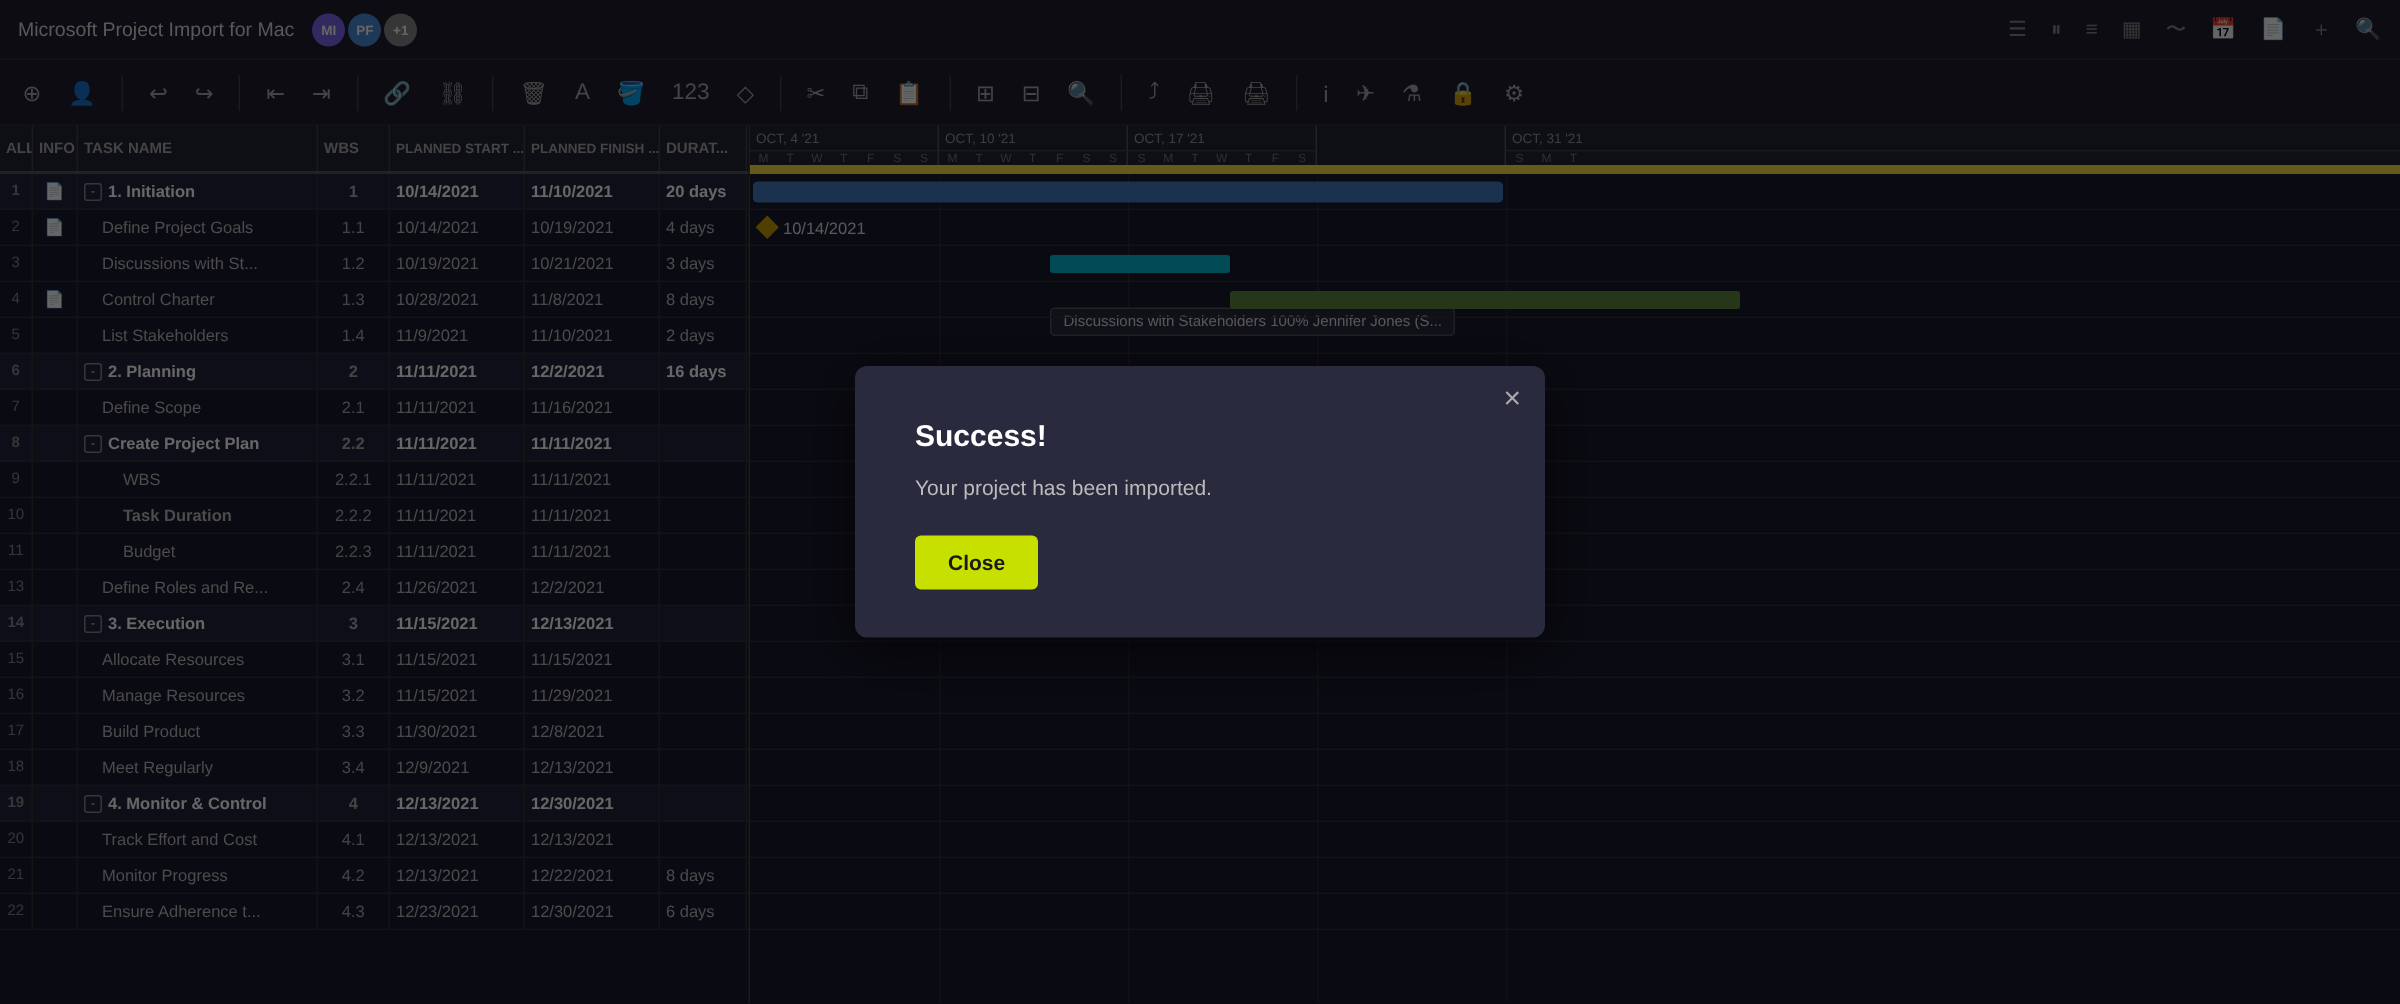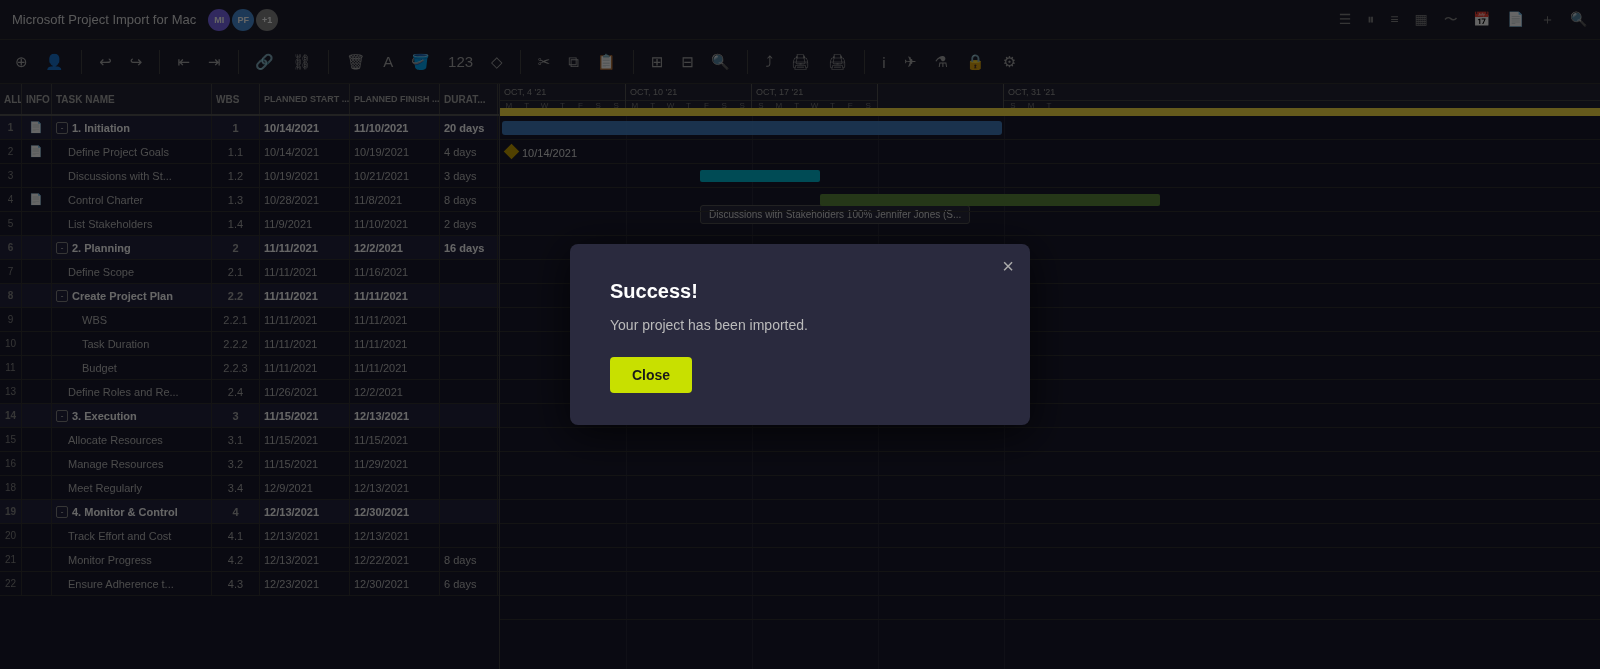--- a/index.html
+++ b/index.html
@@ -167,21 +167,21 @@
     
     .gantt-area {
       flex: 1;
       overflow: hidden;
       background: #1a1a2e;
       position: relative;
     }
     .gantt-header {
       height: 32px;
       background: #252535;
-      border-bottom: 8px solid #fde047;
+      border-bottom: 6px solid #fde047;
       display: flex;
       padding: 0;
       overflow: hidden;
     }
 
     
     .gantt-rows {
       position: relative;
       height: calc(100% - 32px);
     }
@@ -439,21 +439,21 @@
       <div class="cell num">2.2.1</div>
       <div class="cell" style="">11/11/2021</div>
       <div class="cell" style="">11/11/2021</div>
       <div class="cell"></div>
       <div class="cell"></div>
 
     </div>
         <div class="row subrow">
       <div class="cell row-num">10</div>
       <div class="cell info-cell"></div>
-      <div class="cell" style="padding-left:30px;">Task Duration</div>
+      <div class="cell" style="padding-left:30px;font-weight:bold;">Task Duration</div>
       <div class="cell num">2.2.2</div>
       <div class="cell" style="">11/11/2021</div>
       <div class="cell" style="">11/11/2021</div>
       <div class="cell"></div>
       <div class="cell"></div>
 
     </div>
         <div class="row subrow">
       <div class="cell row-num">11</div>
       <div class="cell info-cell"></div>
@@ -498,20 +498,31 @@
       <div class="cell"></div>
 
     </div>
         <div class="row subrow">
       <div class="cell row-num">16</div>
       <div class="cell info-cell"></div>
       <div class="cell" style="padding-left:16px;">Manage Resources</div>
       <div class="cell num">3.2</div>
       <div class="cell" style="">11/15/2021</div>
       <div class="cell" style="">11/29/2021</div>
+      <div class="cell"></div>
+      <div class="cell"></div>
+
+    </div>
+        <div class="row subrow">
+      <div class="cell row-num">17</div>
+      <div class="cell info-cell"></div>
+      <div class="cell" style="padding-left:16px;">Build Product</div>
+      <div class="cell num">3.3</div>
+      <div class="cell" style="">11/30/2021</div>
+      <div class="cell" style="">12/8/2021</div>
       <div class="cell"></div>
       <div class="cell"></div>
 
     </div>
         <div class="row subrow">
       <div class="cell row-num">18</div>
       <div class="cell info-cell"></div>
       <div class="cell" style="padding-left:16px;">Meet Regularly</div>
       <div class="cell num">3.4</div>
       <div class="cell" style="">12/9/2021</div>

